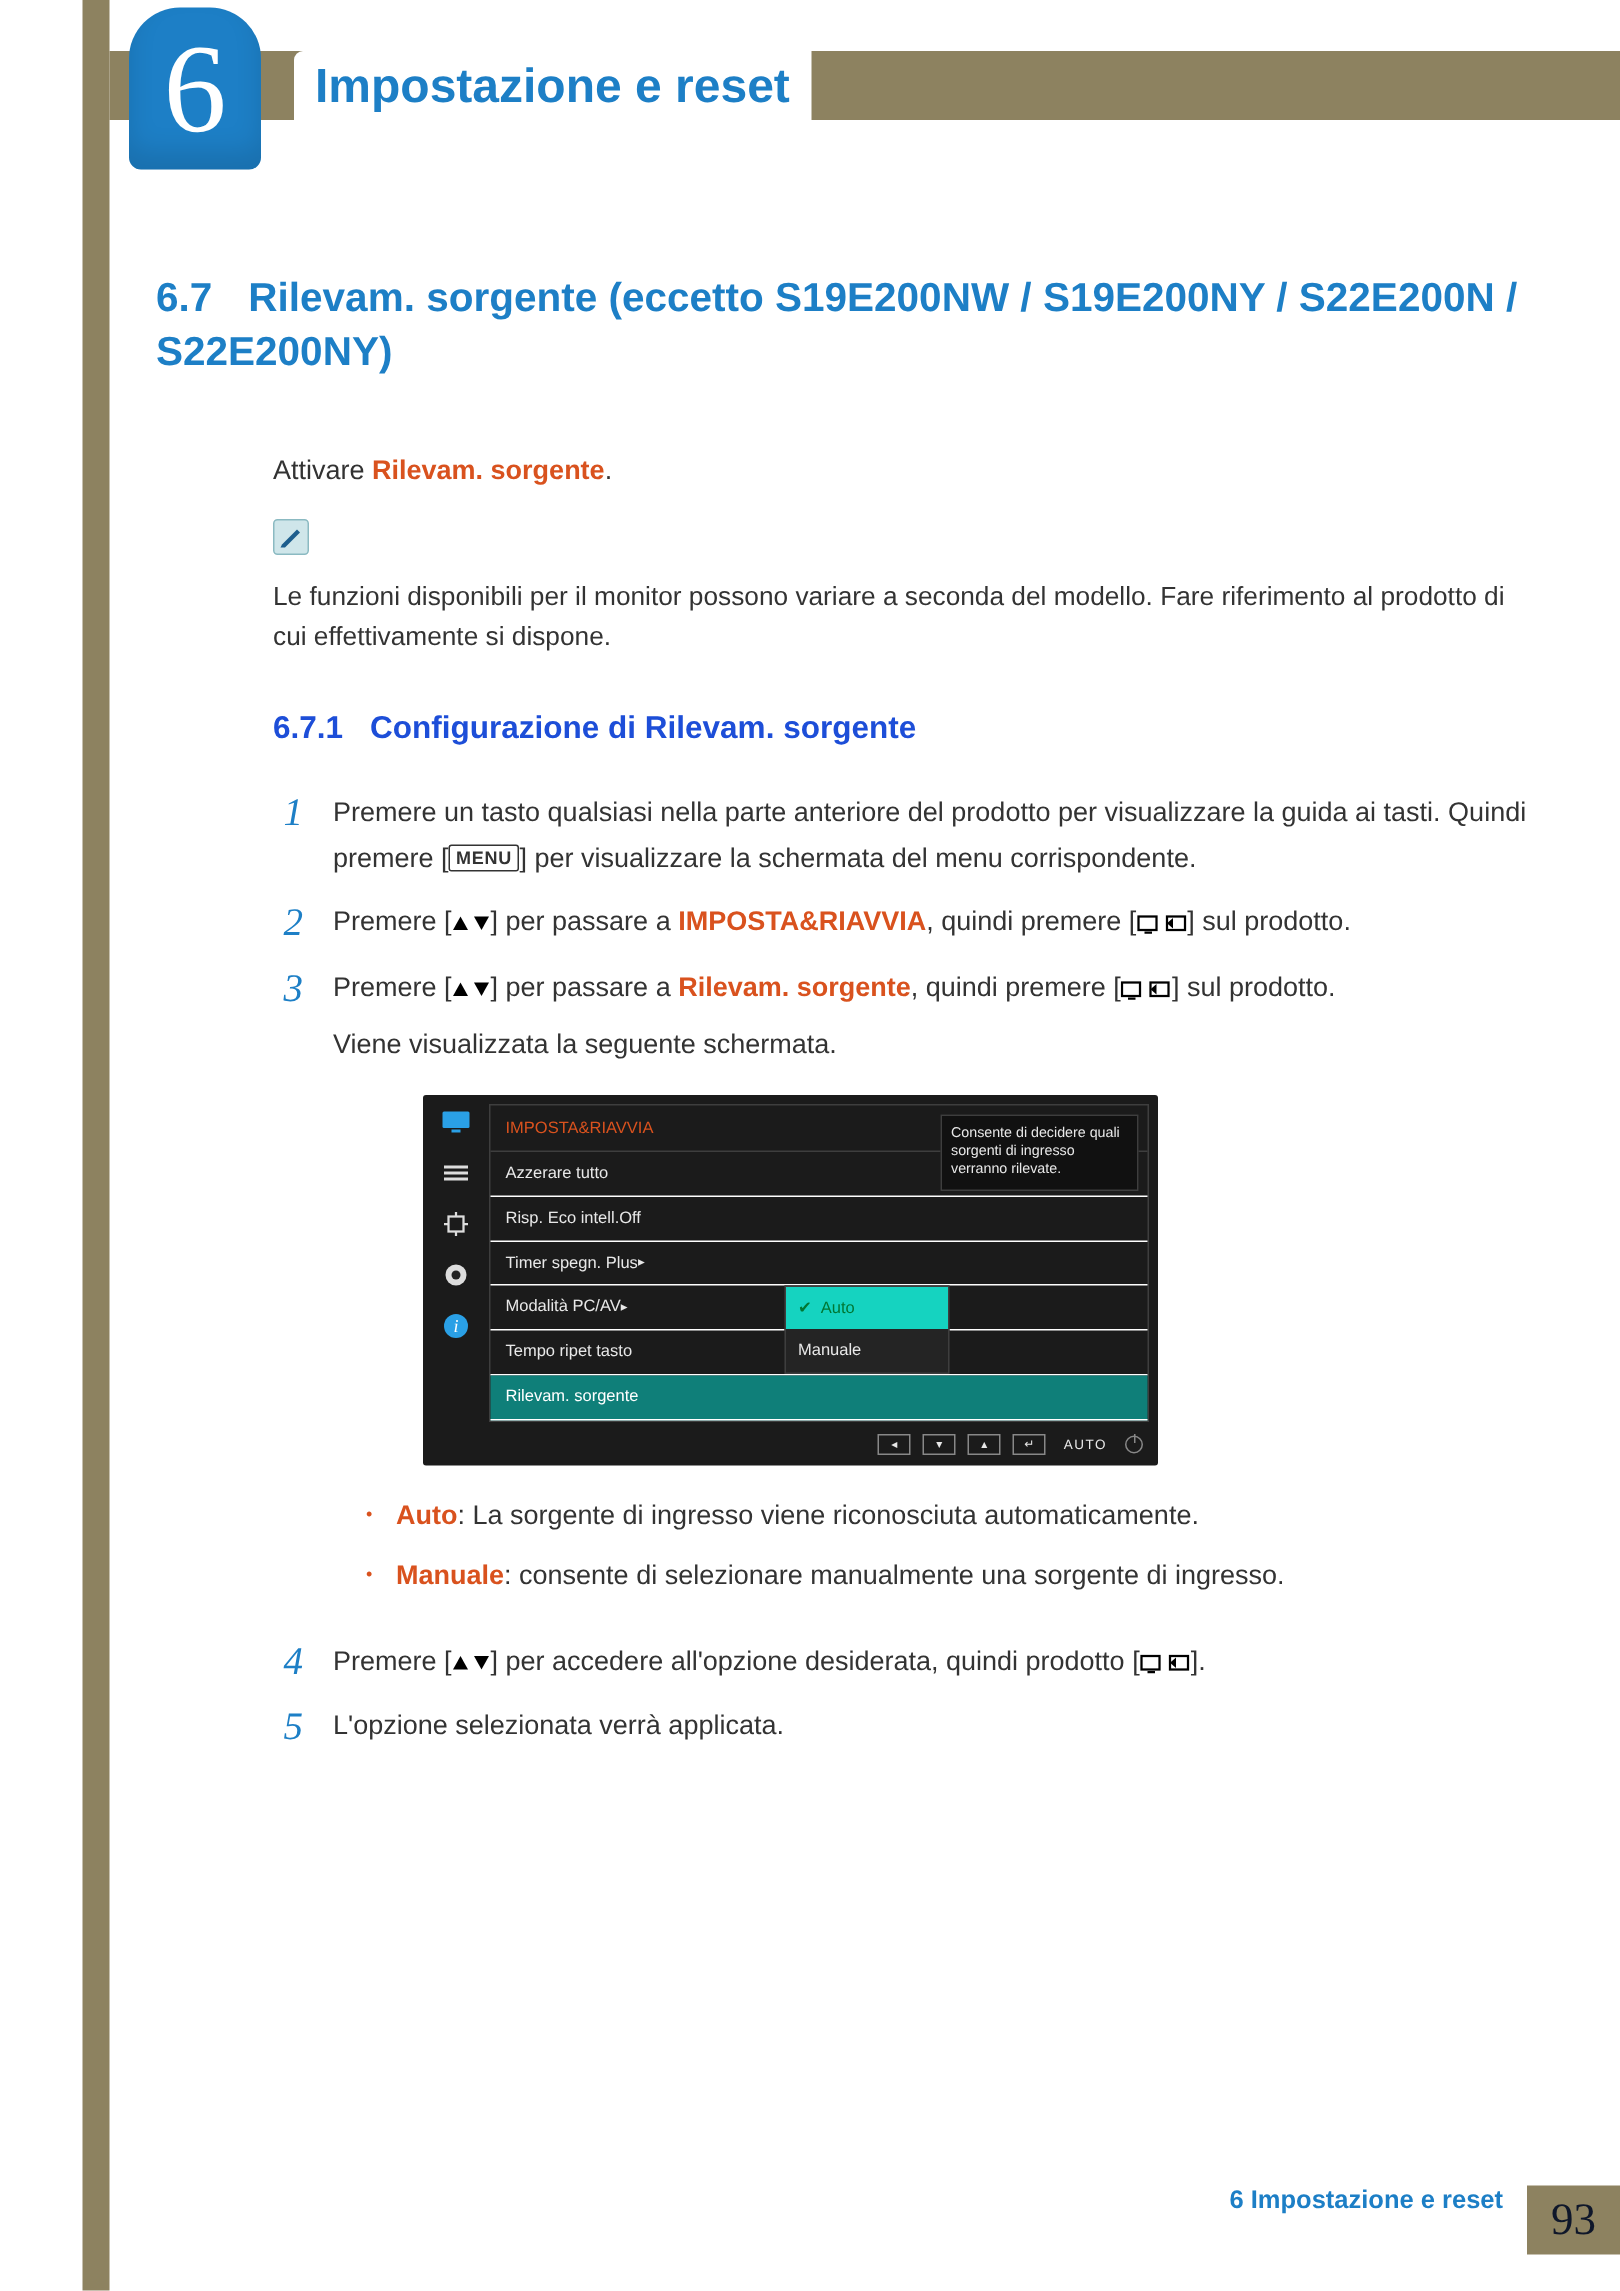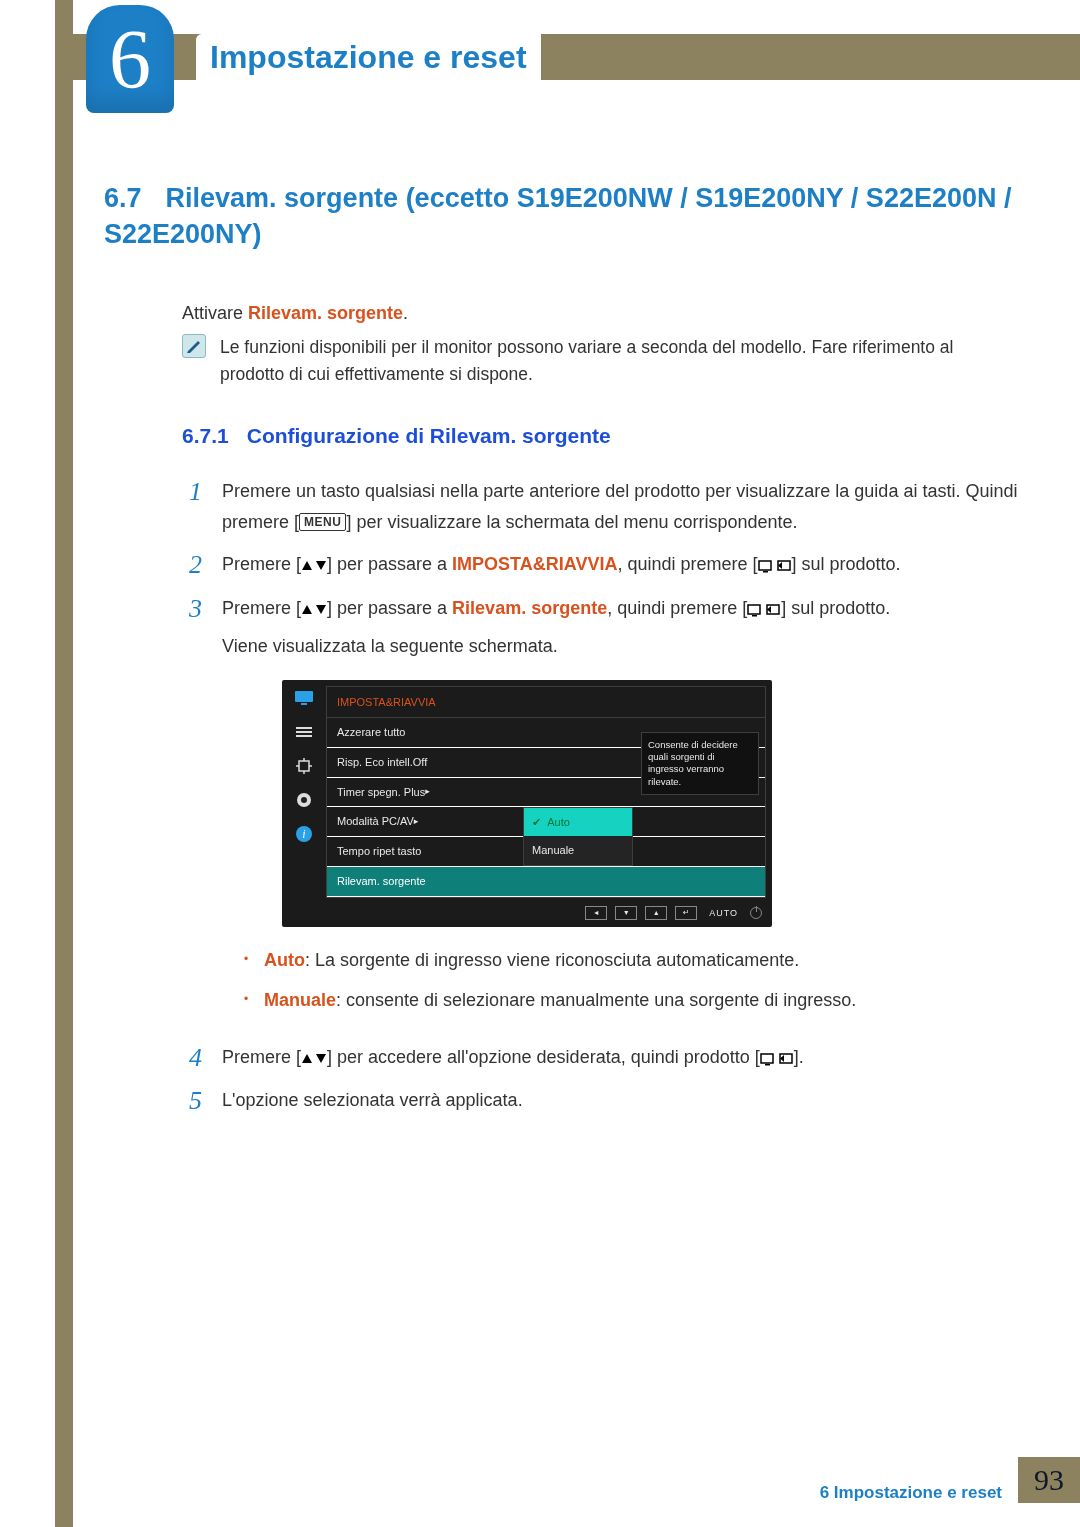--- a/index.html
+++ b/index.html
@@ -12,22 +12,22 @@
     font-size: 18px;
     color: #333;
   }
   .left-bar { position: absolute; left: 55px; top: 0; width: 18px; height: 1527px; background: #8d8260; }
   .top-band { position: absolute; left: 73px; right: 0; top: 34px; height: 46px; background: #8d8260; }
   .chapter-badge { position: absolute; left: 86px; top: 5px; width: 88px; height: 108px; background: #1d7fc6; color: #fff; border-radius: 34px 34px 8px 8px; display: flex; align-items: center; justify-content: center; font-size: 84px; font-weight: 400; font-family: Georgia, serif; box-shadow: inset 0 -12px 18px rgba(0,0,0,0.12); }
   .chapter-title { position: absolute; left: 196px; top: 34px; height: 46px; display: flex; align-items: center; font-size: 32px; color: #1d7fc6; font-weight: bold; background: #fff; padding: 0 14px 0 14px; border-radius: 6px 0 0 0; }
   .content { position: absolute; left: 104px; right: 60px; top: 180px; }
   .section-heading { color: #1d7fc6; font-size: 27px; font-weight: bold; line-height: 1.35; margin-bottom: 50px; }
   .sec-num { margin-right: 24px; }
-  .intro-line { margin-left: 78px; margin-bottom: 10px; }
-  .note-row { display: flex; gap: 14px; margin-left: 78px; margin-bottom: 36px; margin-right: 10px; }
+  .intro-line { margin-left: 78px; margin-bottom: 22px; }
+  .note-row { display: flex; gap: 14px; margin-left: 78px; margin-bottom: 36px; margin-right: 10px; flex-direction: column; }
   .note-icon { width: 24px; height: 24px; background: #cfe6ea; border: 1px solid #8bbac2; display: flex; align-items: center; justify-content: center; font-size: 16px; flex: 0 0 24px; color: #1d5e8d; border-radius: 3px; }
   .note-text { line-height: 1.55; font-size: 17.5px; }
   .subsection-heading { color: #1d4ed8; font-size: 21px; font-weight: bold; margin-left: 78px; margin-bottom: 28px; }
   .subsec-num { margin-right: 18px; }
   ol.steps { list-style: none; margin-left: 78px; }
   ol.steps > li { display: flex; gap: 20px; margin-bottom: 12px; line-height: 1.7; }
   .step-num { font-family: Georgia, serif; font-style: italic; color: #1d7fc6; font-size: 26px; flex: 0 0 20px; text-align: right; line-height: 1.2; }
   .step-body { flex: 1; }
   .kbd { display: inline-block; border: 1px solid #333; padding: 0 4px; font-size: 12px; font-weight: bold; line-height: 16px; vertical-align: 2px; border-radius: 2px; letter-spacing: 0.5px; text-align: center; }
   .brand { color: #d9521e; font-weight: bold; }
@@ -42,32 +42,32 @@
   .osd-side .sicon { width: 24px; height: 20px; display: flex; align-items: center; justify-content: center; }
   .osd-main { flex: 1; border: 1px solid #3e3e3e; margin: 6px 6px 4px 0; position: relative; }
   .osd-title { color: #d9521e; padding: 6px 10px 6px 10px; font-size: 11px; border-bottom: 1px solid #3e3e3e; }
   .osd-rows { }
   .osd-row { display: flex; justify-content: flex-start; padding: 5px 10px; border-bottom: 1px solid #ffffff; align-items: center; }
   .osd-row.active { background: #0f7f79; color: #fff; }
   .osd-row .tri { font-size: 9px; }
   .osd-popover { position: absolute; left: 196px; top: 120px; width: 110px; background: #242424; border: 1px solid #3e3e3e; }
   .osd-pop-item { padding: 5px 8px; font-size: 11px; }
   .osd-pop-item.sel { background: #15d3c0; color: #073; display: flex; align-items: center; gap: 6px; }
-  .osd-tooltip { position: absolute; right: 6px; top: 6px; width: 118px; font-size: 9.5px; line-height: 1.3; background: #111; padding: 6px; border: 1px solid #3e3e3e; margin-top: 39px; }
+  .osd-tooltip { position: absolute; right: 6px; top: 6px; width: 132px; font-size: 9.5px; line-height: 1.3; background: #111; padding: 6px; border: 1px solid #3e3e3e; }
   .osd-bar { display: flex; justify-content: flex-end; gap: 8px; padding: 4px 10px 2px 10px; align-items: center; }
   .osd-btn { width: 22px; height: 14px; border: 1px solid #888; display: flex; align-items: center; justify-content: center; font-size: 8px; }
   .osd-lbl { font-size: 9px; letter-spacing: 1px; padding: 0 4px; }
   .pwr { width: 12px; height: 12px; border: 1px solid #888; border-radius: 50%; position: relative; }
   .pwr:after { content: ""; position: absolute; left: 5px; top: -2px; width: 1px; height: 6px; background: #888; }
 
   ul.bullets { margin: 6px 0 14px 20px; list-style: none; }
   ul.bullets li { position: relative; padding-left: 22px; margin-bottom: 10px; }
   ul.bullets li:before { content: "•"; position: absolute; left: 2px; color: #d9521e; font-size: 12px; top: 4px; }
 
-  .footer { position: absolute; bottom: 24px; right: 0; display: flex; align-items: flex-end; }
+  .footer { position: absolute; bottom: 24px; right: 0; display: flex; align-items: flex-start; }
   .footer-text { color: #1d7fc6; font-weight: bold; font-size: 17px; margin-right: 16px; }
   .page-box { background: #8d8260; color: #0f172a; font-family: Georgia, serif; font-size: 30px; padding: 6px 16px; }
 </style>
 </head>
 <body>
 
 <div class="left-bar"></div>
 <div class="top-band"></div>
 <div class="chapter-badge">6</div>
 <div class="chapter-title">Impostazione e reset</div>

